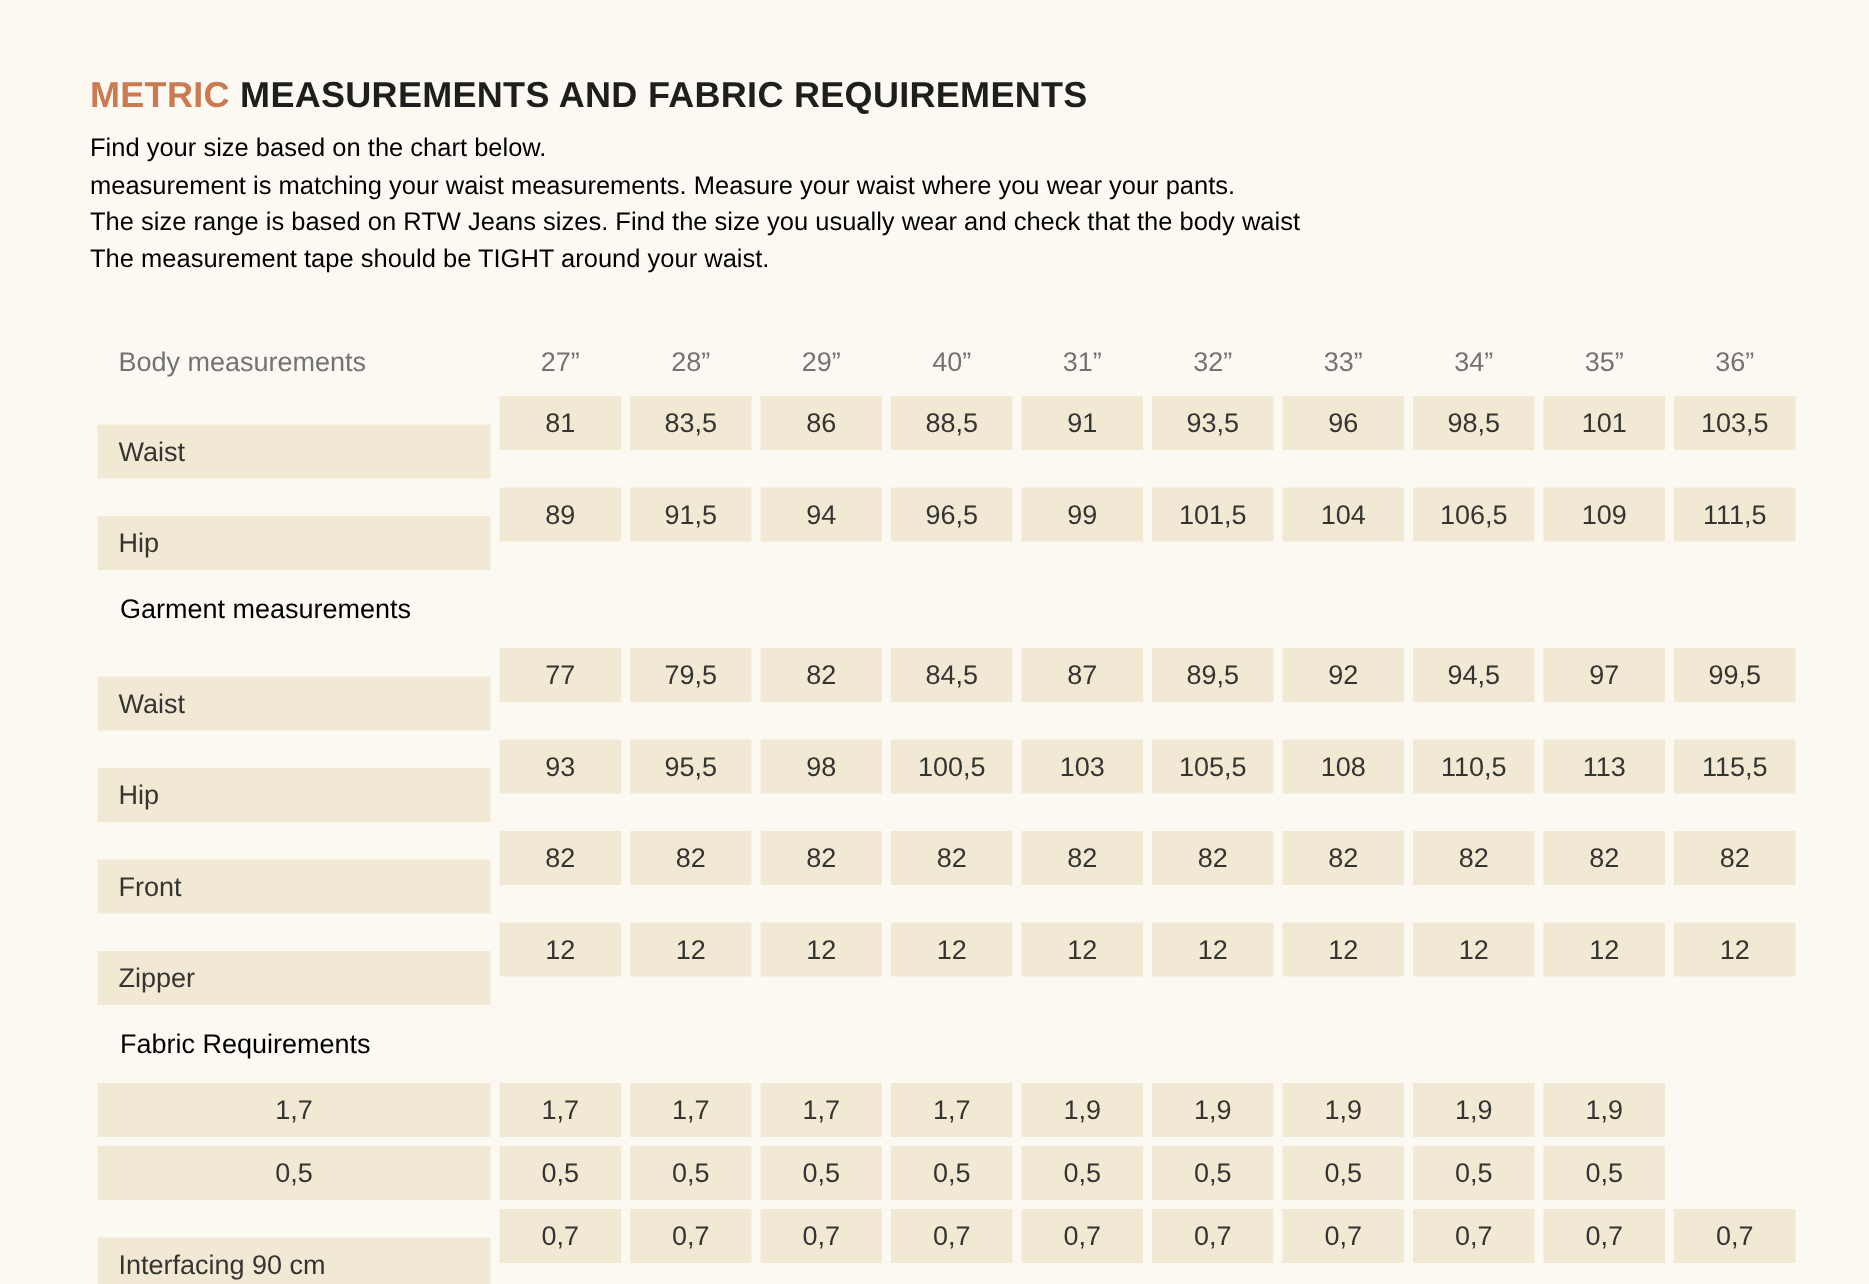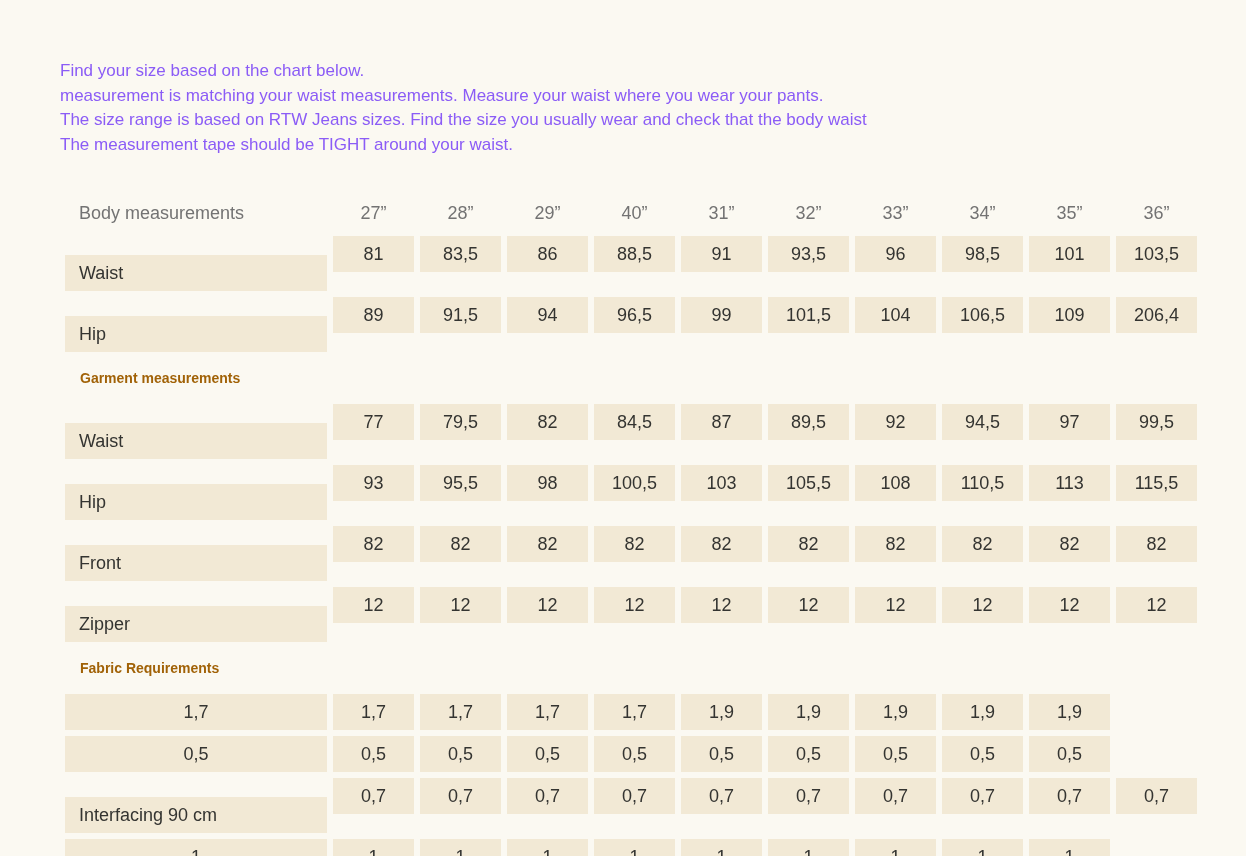--- a/index.html
+++ b/index.html
@@ -21,21 +21,21 @@
     color: #1e1e1c;
     line-height: 28px;
   }
   .page-title .accent {
     color: #cb7a52;
   }
   .intro {
     margin-top: 9px;
     font-size: 17px;
     line-height: 24.5px;
-    color: #8b5cf6;
+    color: #000000;
   }
   .size-table {
     margin-top: 39px;
     margin-left: 5px; 
   }
   .t-row {
     display: grid;
     grid-template-columns: 262px repeat(10, 81px);
     column-gap: 6px;
     margin-bottom: 6px;
@@ -59,30 +59,30 @@
     color: #737373;
   }
   .label-head { padding-left: 14px; }
   .size-head { justify-content: center; }
   .section-row .section-head {
     grid-column: 1 / -1;
     height: 40px;
     display: flex;
     align-items: center;
     padding-left: 15px;
-    font-size: 14px;
-    color: #a16207;
+    font-size: 18px;
+    color: #000000;
     background: none;
-    font-weight: bold;
   }
 </style>
 </head>
 <body>
 
 <div class="content">
+  <h1 class="page-title"><span class="accent">METRIC</span><span> MEASUREMENTS AND FABRIC REQUIREMENTS</span></h1>
 
   <div class="intro">
     <div>Find your size based on the chart below.</div>
     <div>measurement is matching your waist measurements. Measure your waist where you wear your pants.</div>
     <div>The size range is based on RTW Jeans sizes. Find the size you usually wear and check that the body waist</div>
     <div>The measurement tape should be TIGHT around your waist.</div>
   </div>
 
   <div class="size-table">
       <div class="t-row head-row">
@@ -115,21 +115,21 @@
         <div class="cell label-cell">Hip</div>
         <div class="cell value-cell">89</div>
         <div class="cell value-cell">91,5</div>
         <div class="cell value-cell">94</div>
         <div class="cell value-cell">96,5</div>
         <div class="cell value-cell">99</div>
         <div class="cell value-cell">101,5</div>
         <div class="cell value-cell">104</div>
         <div class="cell value-cell">106,5</div>
         <div class="cell value-cell">109</div>
-        <div class="cell value-cell">206,4</div>
+        <div class="cell value-cell">111,5</div>
       </div>
       <div class="t-row section-row">
         <div class="section-head">Garment measurements</div>
       </div>
       <div class="t-row ">
         <div class="cell label-cell">Waist</div>
         <div class="cell value-cell">77</div>
         <div class="cell value-cell">79,5</div>
         <div class="cell value-cell">82</div>
         <div class="cell value-cell">84,5</div>

